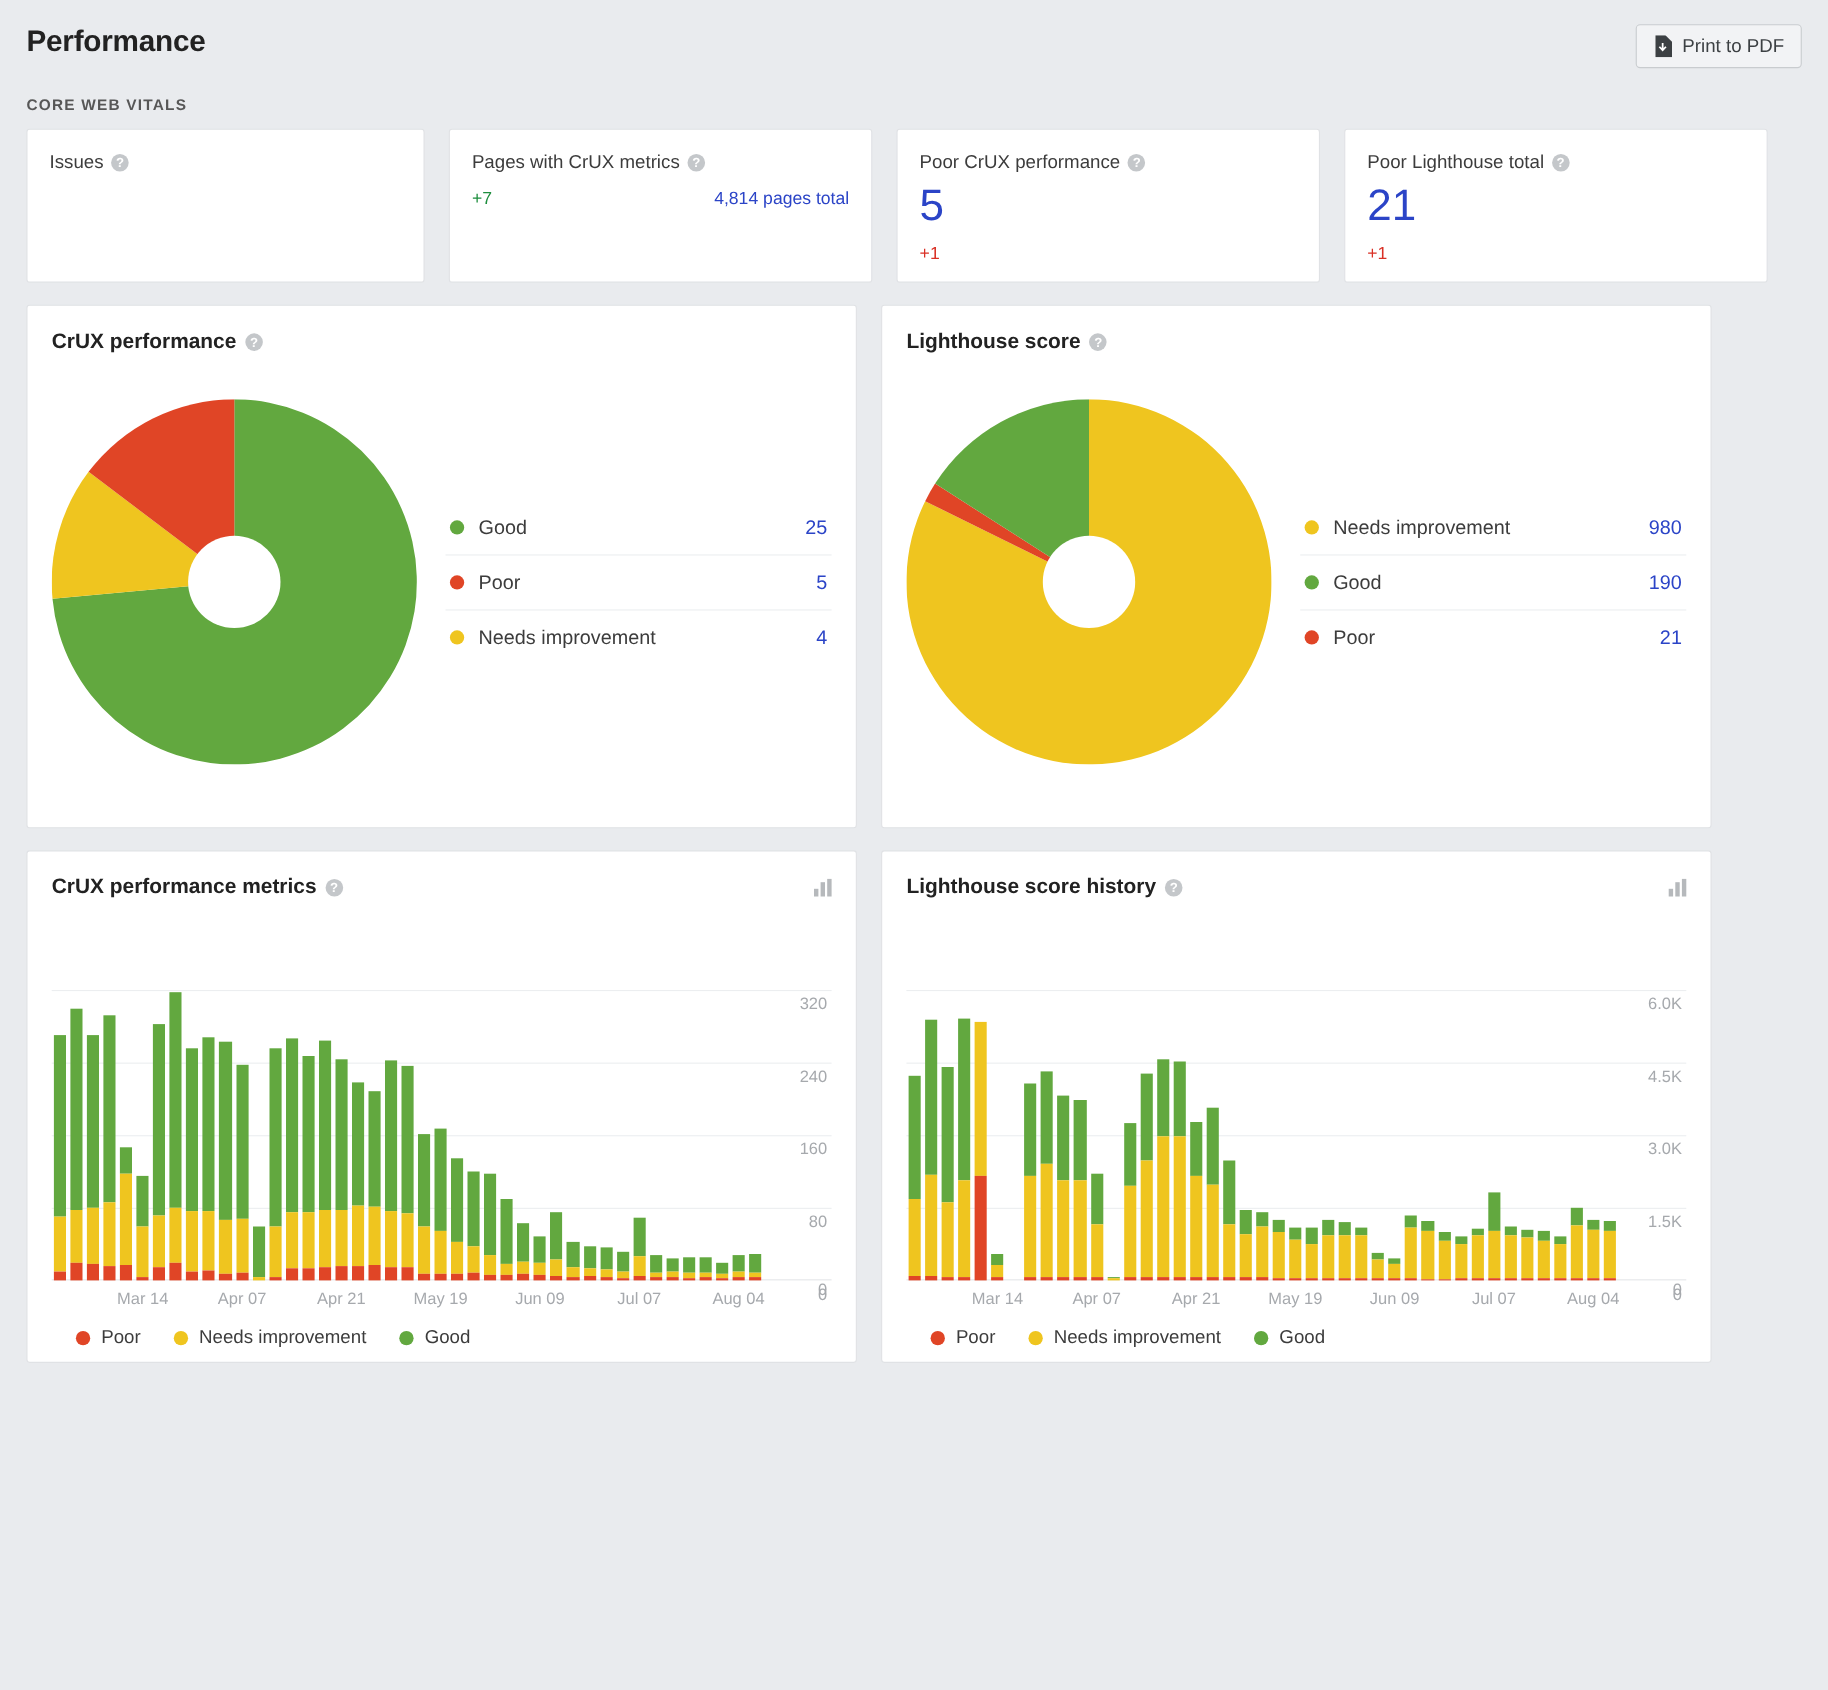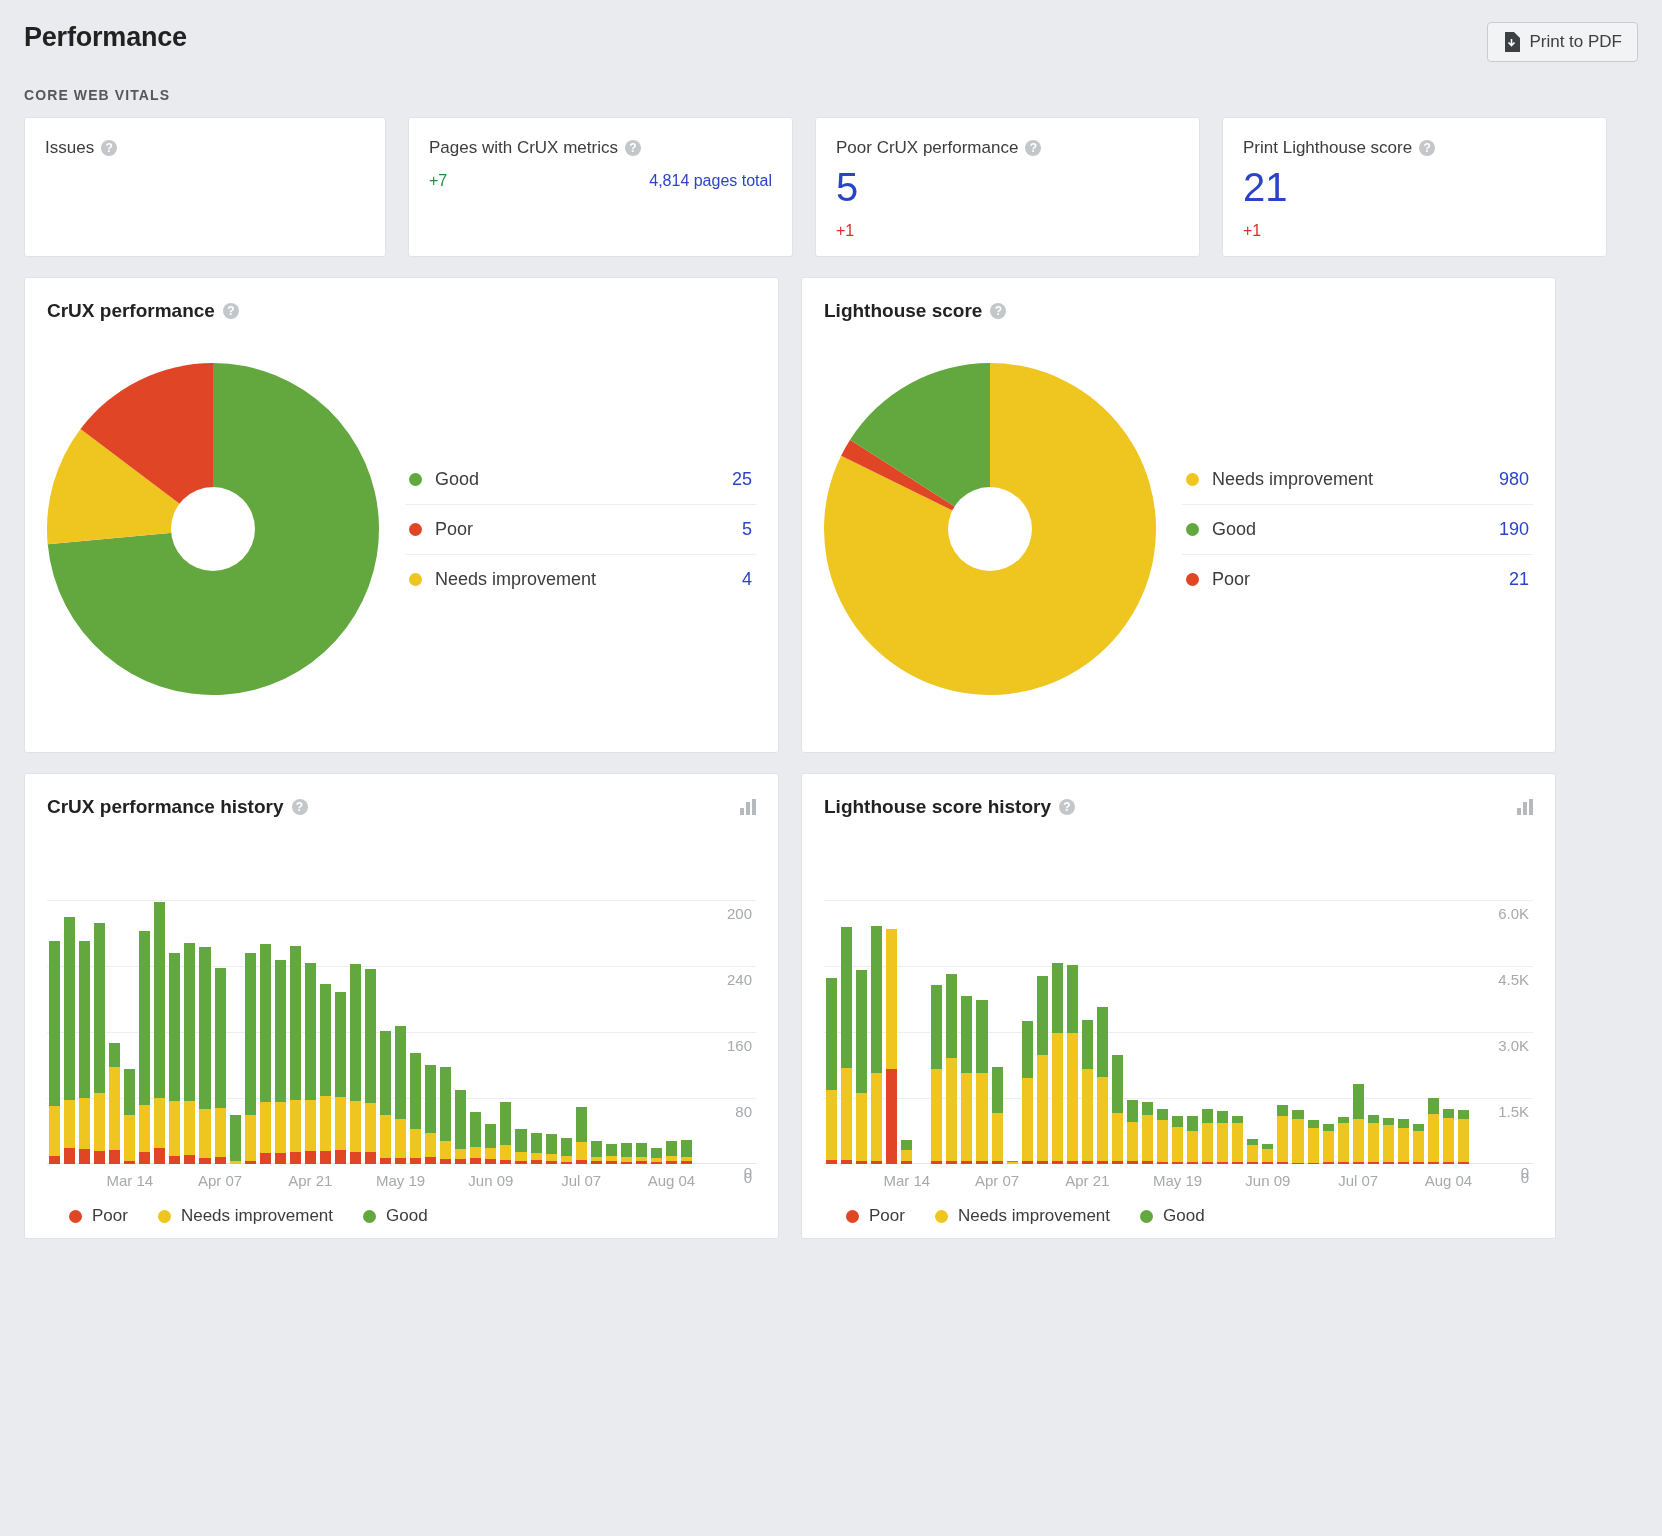--- a/index.html
+++ b/index.html
@@ -148,21 +148,21 @@
         <span class="help">?</span>
       </div>
       <div class="kpi-big">5</div>
       <div class="kpi-foot">
         <span class="delta-up-red">+1</span>
       </div>
     </div>
 
     <div class="kpi wide">
       <div class="kpi-label">
-        <span>Print Lighthouse score</span>
+        <span>Poor Lighthouse total</span>
         <span class="help">?</span>
       </div>
       <div class="kpi-big">21</div>
       <div class="kpi-foot">
         <span class="delta-up-red">+1</span>
       </div>
     </div>
   </div>
 
   <div class="card-row">
@@ -250,33 +250,33 @@
           </div>
       </div>
     </div>
   </div>
 
   <div class="card-row">
 
     <div class="card half">
       <div class="card-head">
         <div class="card-title">
-          <span>CrUX performance history</span>
+          <span>CrUX performance metrics</span>
           <span class="help">?</span>
         </div>
         <span class="bars-ico">
           <i style="height:7px"></i>
             <i style="height:13px"></i>
             <i style="height:16px"></i>
         </span>
       </div>
       <div class="hist">
         <div class="plot" id="plot-crux">
             <div class="gridline" style="top: 66px;"></div>
-            <div class="ytick" style="top: 79px;">200</div>
+            <div class="ytick" style="top: 79px;">320</div>
             <div class="gridline" style="top: 132px;"></div>
             <div class="ytick" style="top: 145px;">240</div>
             <div class="gridline" style="top: 198px;"></div>
             <div class="ytick" style="top: 211px;">160</div>
             <div class="gridline" style="top: 264px;"></div>
             <div class="ytick" style="top: 277px;">80</div>
             <div class="ytick" style="top: 343px;">0</div>
             <div class="axis-line"></div>
             <div class="bars">
               <div class="bar">

